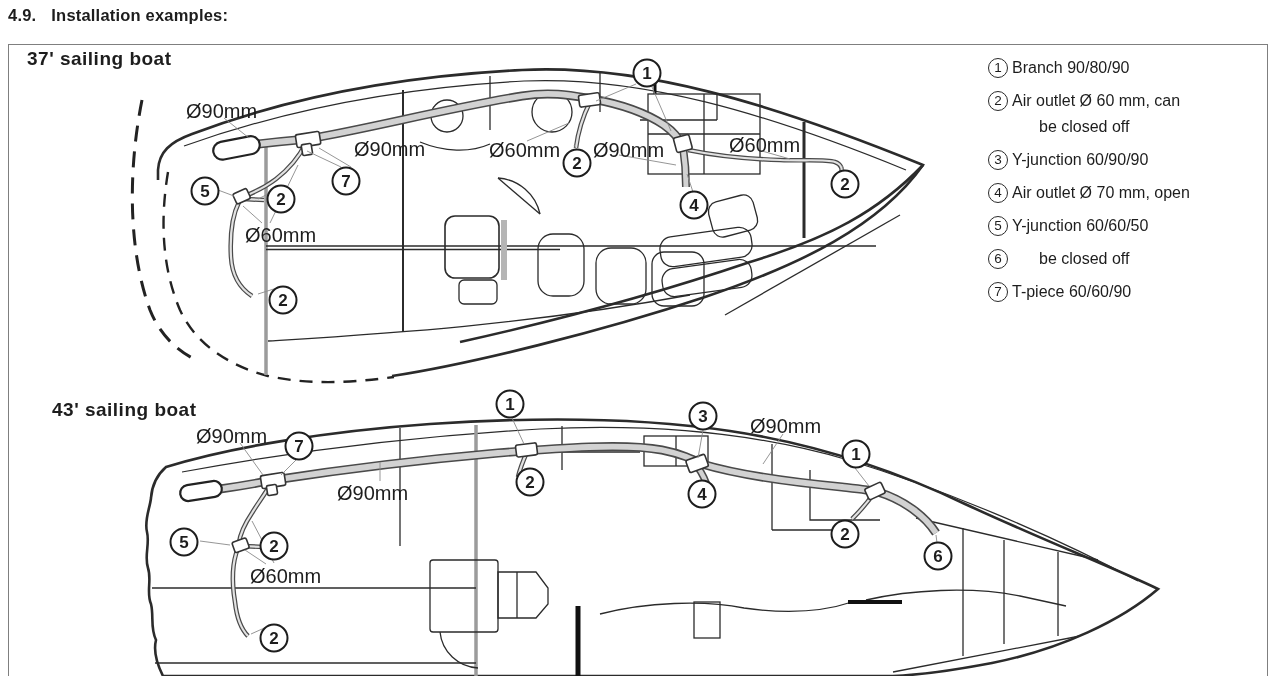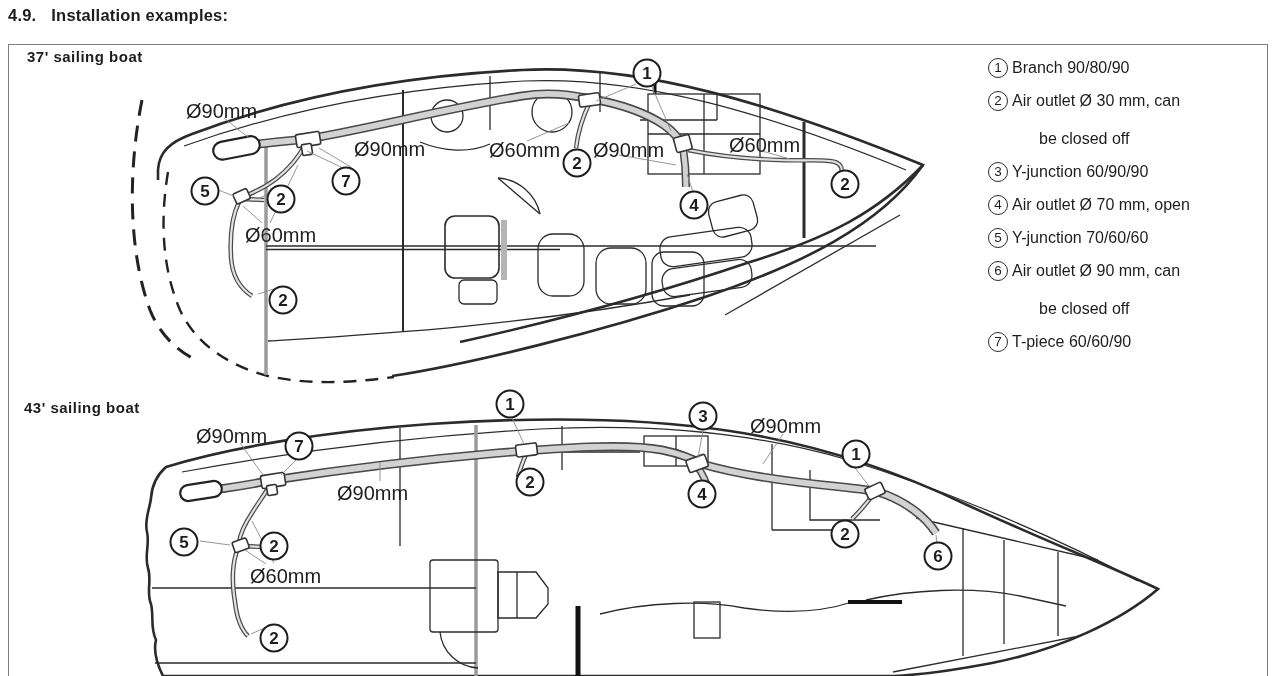--- a/index.html
+++ b/index.html
@@ -11,40 +11,40 @@
                   color:#1d1d1d; letter-spacing:0.2px; }
   .page-heading .num { margin-right:15px; }
 
   .frame { position:absolute; left:8px; top:44px; width:1260px; height:700px;
            border:1px solid #7f7f7f; background:transparent; }
 
   svg.artwork { position:absolute; left:0; top:0; width:1280px; height:676px; }
 
   .overlay { position:absolute; left:0; top:0; width:1280px; height:676px; pointer-events:none; }
 
-  .boat-name { position:absolute; font-size:15px; font-weight:bold; color:#1d1d1d;
+  .boat-name { position:absolute; font-size:19px; font-weight:bold; color:#1d1d1d;
                letter-spacing:0.5px; white-space:nowrap; }
   .boat-name.b37 { left:27px; top:48px; }
-  .boat-name.b43 { left:24px; top:399px; }
+  .boat-name.b43 { left:52px; top:399px; }
 
   .dim-label { position:absolute; font-size:20px; color:#1d1d1d; white-space:nowrap; }
 
   .marker { position:absolute; width:29px; height:29px; border:2.6px solid #1d1d1d;
             border-radius:50%; background:#fff; transform:translate(-50%,-50%);
             display:flex; align-items:center; justify-content:center;
             font-size:17px; font-weight:bold; color:#1d1d1d; }
 
   .legend { position:absolute; left:988px; top:58px; width:280px; }
   .legend-item { position:relative; padding-left:24px; margin-bottom:13px;
                  font-size:16px; color:#1d1d1d; line-height:20px; }
   .legend-circle { position:absolute; left:0; top:0; width:20px; height:20px;
                    border:1.4px solid #2a2a2a; border-radius:50%; background:#fff;
                    display:flex; align-items:center; justify-content:center;
                    font-size:13.5px; color:#1d1d1d; }
-  .legend-line2 { margin-left:27px; margin-top:18px; }
+  .legend-line2 { margin-left:27px; margin-top:6px; }
   .legend-line2:empty { display:none; margin:0; }
 </style>
 </head>
 <body>
 
 <div class="stage">
 
   <div class="page-heading">
     <span class="num">4.9.</span><span>Installation examples:</span>
   </div>
@@ -295,45 +295,44 @@
   <div class="legend">
 
       <div class="legend-item">
         <span class="legend-circle">1</span>
         <div>Branch 90/80/90</div>
 
       </div>
 
       <div class="legend-item">
         <span class="legend-circle">2</span>
-        <div>Air outlet Ø 30 mm, can</div>
+        <div>Air outlet Ø 60 mm, can</div>
         <div class="legend-line2">be closed off</div>
       </div>
 
       <div class="legend-item">
         <span class="legend-circle">3</span>
         <div>Y-junction 60/90/90</div>
 
       </div>
 
       <div class="legend-item">
         <span class="legend-circle">4</span>
         <div>Air outlet Ø 70 mm, open</div>
 
       </div>
 
       <div class="legend-item">
         <span class="legend-circle">5</span>
-        <div>Y-junction 70/60/60</div>
+        <div>Y-junction 60/60/50</div>
 
       </div>
 
       <div class="legend-item">
         <span class="legend-circle">6</span>
-        <div>Air outlet Ø 90 mm, can</div>
         <div class="legend-line2">be closed off</div>
       </div>
 
       <div class="legend-item">
         <span class="legend-circle">7</span>
         <div>T-piece 60/60/90</div>
 
       </div>
     </div>
 

